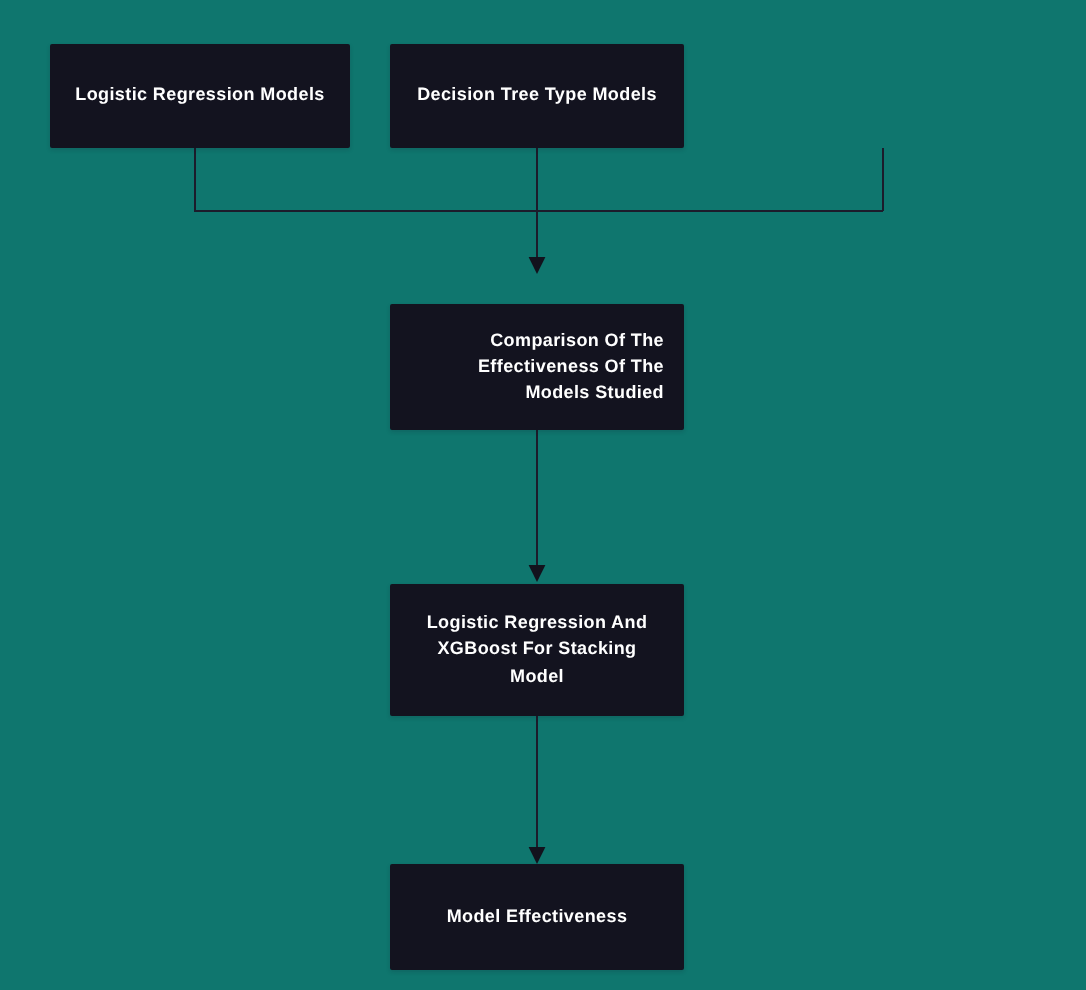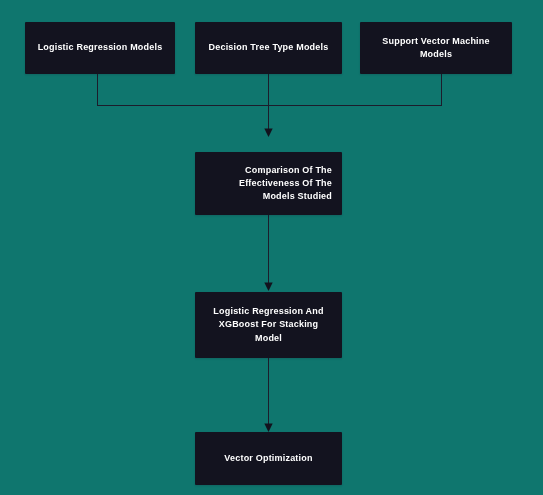--- a/index.html
+++ b/index.html
@@ -81,29 +81,26 @@
   </svg>
 
   <div class="node" style="left:25px; top:22px; width:150px; height:52px;">
     <span>Logistic Regression Models</span>
   </div>
 
   <div class="node" style="left:195px; top:22px; width:147px; height:52px;">
     <span>Decision Tree Type Models</span>
   </div>
 
-  <div class="node" style="left:360px; top:22px; width:152px; height:52px;">
-    <span>Support Vector Machine Models</span>
-  </div>
 
   <div class="node" style="left:195px; top:152px; width:147px; height:63px;text-align:right;">
     <span>Comparison Of The Effectiveness Of The Models Studied</span>
   </div>
 
   <div class="node" style="left:195px; top:292px; width:147px; height:66px;justify-content:center;">
     <span>Logistic Regression And XGBoost For Stacking Model</span>
   </div>
 
   <div class="node" style="left:195px; top:432px; width:147px; height:53px;">
-    <span>Vector Optimization</span>
+    <span>Model Effectiveness</span>
   </div>
 
 </div>
 
 </body></html>

